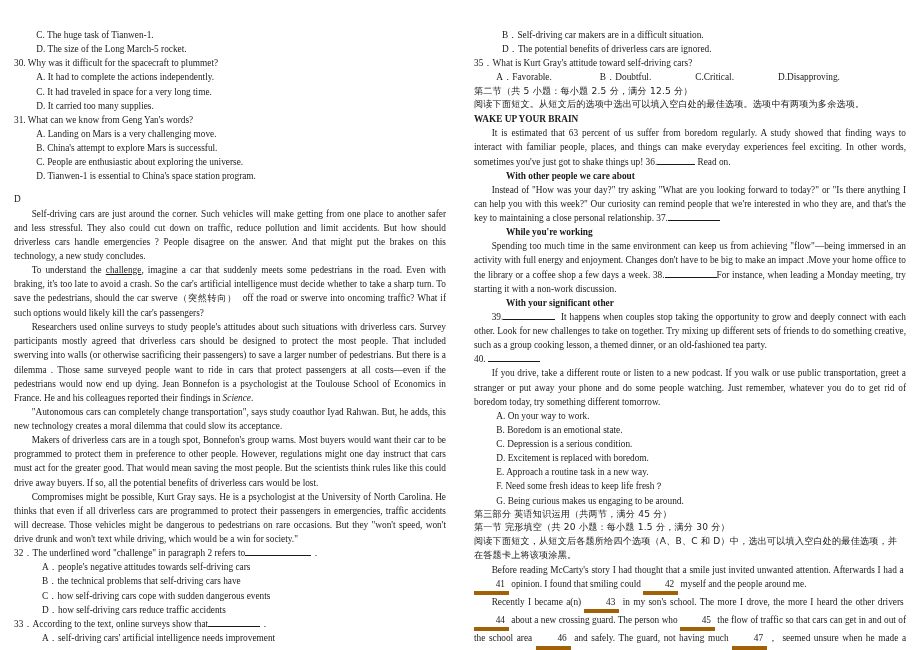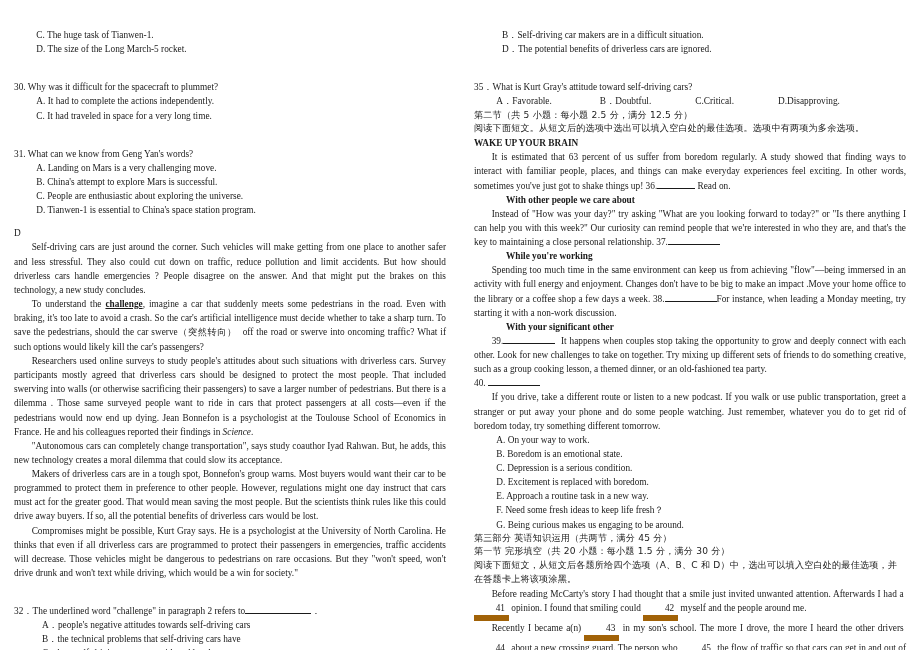--- a/index.html
+++ b/index.html
@@ -31,50 +31,49 @@
     text-align:justify;
     text-justify:inter-word;
     text-indent:1.9em;
     margin:0;
   }
   .para.noindent{text-indent:0;font-family:Liberation Serif, serif;}
   .qline{
     text-indent:0;
     padding-left:1.55em;
     text-indent:-1.55em;
-    margin-top:24px;
   }
   .opt{
     padding-left:3.0em;
     text-indent:0;
   }
   .opt2{
     padding-left:2.4em;
     text-indent:0;
   }
   .center{text-indent:0;}
   .bold{font-weight:bold;}
   .hdr{font-weight:bold;text-indent:0;margin-left:32px;}
   .ital{font-style:italic;}
-  .u{text-decoration:underline;font-weight:bold;}
+  .u{text-decoration:underline;}
   .blank{
     display:inline-block;
     border-bottom:1px solid #1a1a1a;
     height:.82em;
     vertical-align:baseline;
   }
   .b-sm{width:38px;}
   .b-md{width:52px;}
   .b-lg{width:66px;}
   .gap{height:9px;}
   .cn{font-family:"DejaVu Sans","Liberation Sans",sans-serif;font-size:9.1px;}
   .cnline{text-indent:0;letter-spacing:.2px;}
   .fill{
     display:inline-block;
-    border-bottom:6px solid #a16207;
+    border-bottom:4px solid #a16207;
     text-align:center;
     min-width:22px;
     padding:0 4px;
   }
   .optrow{text-indent:0;padding-left:2.4em;}
   .optrow span{display:inline-block;}
 </style>
 </head>
 <body>
 
@@ -83,20 +82,21 @@
   <div class="col left">
 
     <div style="height:14px"></div>
 
     <p class="para opt2">C. The huge task of Tianwen-1.</p>
     <p class="para opt2">D. The size of the Long March-5 rocket.</p>
 
     <p class="para qline">30. Why was it difficult for the spacecraft to plummet?</p>
     <p class="para opt2">A. It had to complete the actions independently.</p>
     <p class="para opt2">C. It had traveled in space for a very long time.</p>
+    <p class="para opt2">D. It carried too many supplies.</p>
 
     <p class="para qline">31. What can we know from Geng Yan's words?</p>
     <p class="para opt2">A. Landing on Mars is a very challenging move.</p>
     <p class="para opt2">B. China's attempt to explore Mars is successful.</p>
     <p class="para opt2">C. People are enthusiastic about exploring the universe.</p>
     <p class="para opt2">D. Tianwen-1 is essential to China's space station program.</p>
 
     <div class="gap"></div>
     <p class="para center">D</p>
 

